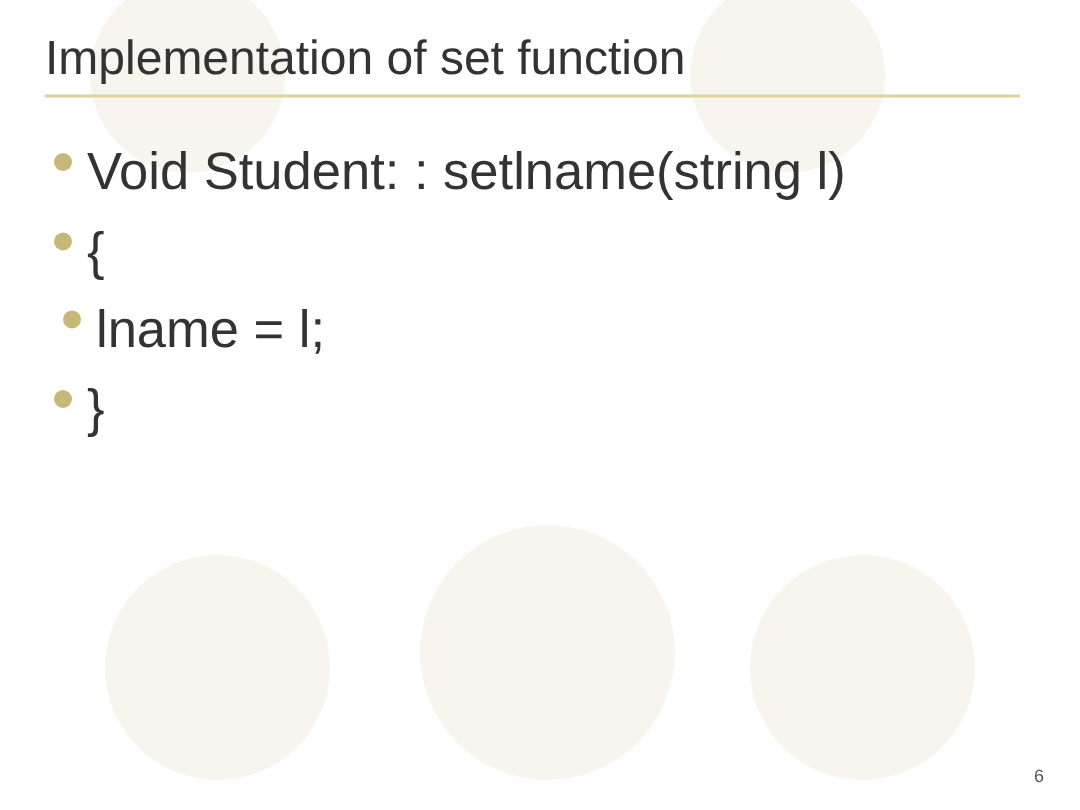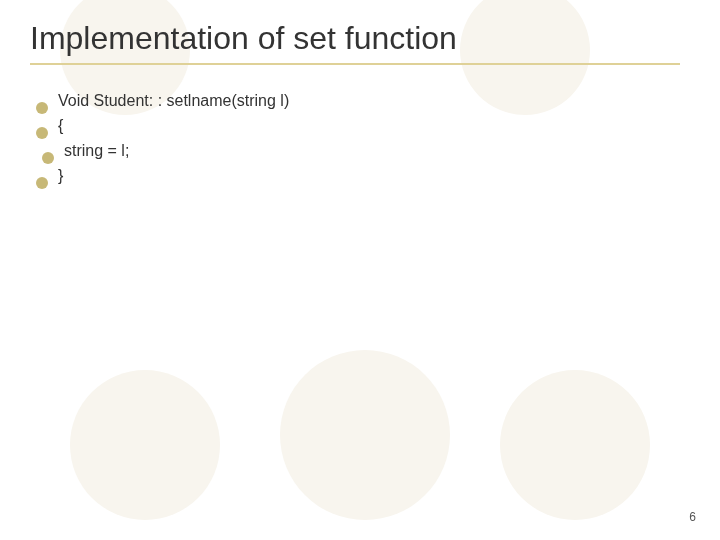--- a/index.html
+++ b/index.html
@@ -39,21 +39,21 @@
     height: 2px;
     background: #dfd197;
     margin: 0 0 24px 0;
   }
   .body {
     padding-left: 6px;
   }
   .line {
     display: flex;
     align-items: flex-start;
-    font-size: 16px;
+    font-size: 35px;
     color: #333;
     line-height: 1.5;
   }
   .bullet {
     width: 12px;
     height: 12px;
     border-radius: 50%;
     background: #c7b877;
     flex: 0 0 12px;
     margin-top: 13px;
@@ -86,21 +86,21 @@
     <div class="line">
       <span class="bullet"></span>
       <span class="txt">Void  Student: : setlname(string l)</span>
     </div>
     <div class="line">
       <span class="bullet"></span>
       <span class="txt">{</span>
     </div>
     <div class="line">
       <span class="bullet indent-bullet"></span>
-      <span class="txt"> string = l;</span>
+      <span class="txt"> lname = l;</span>
     </div>
     <div class="line">
       <span class="bullet"></span>
       <span class="txt">}</span>
     </div>
   </div>
 
   <div class="pagenum">6</div>
 </div>
 

